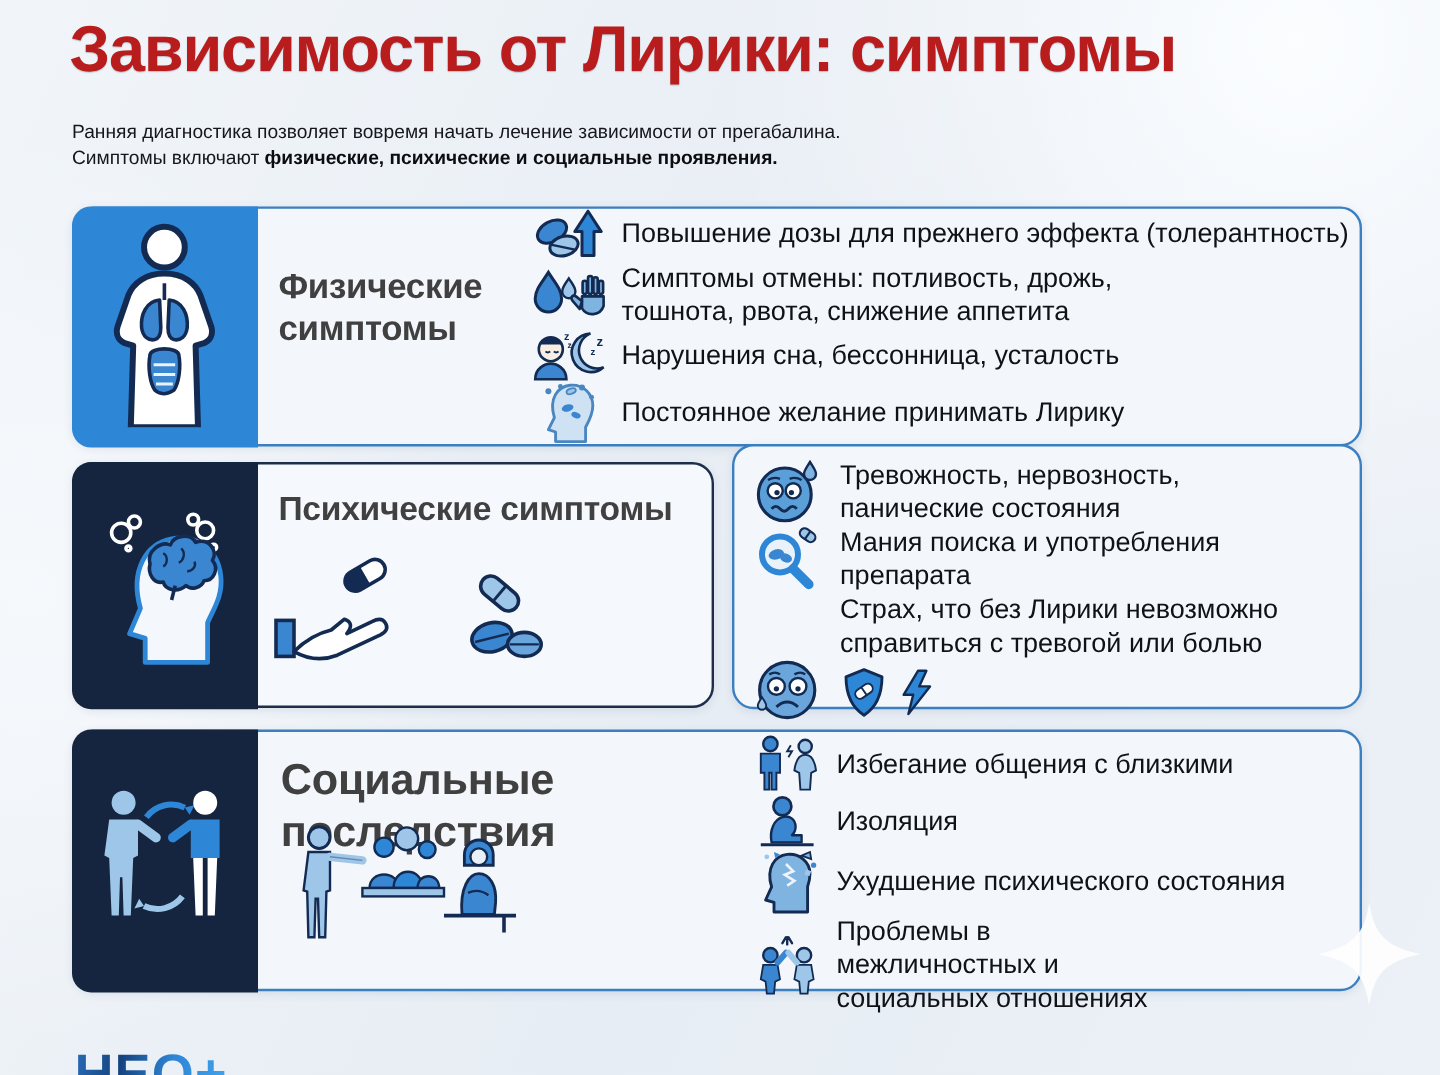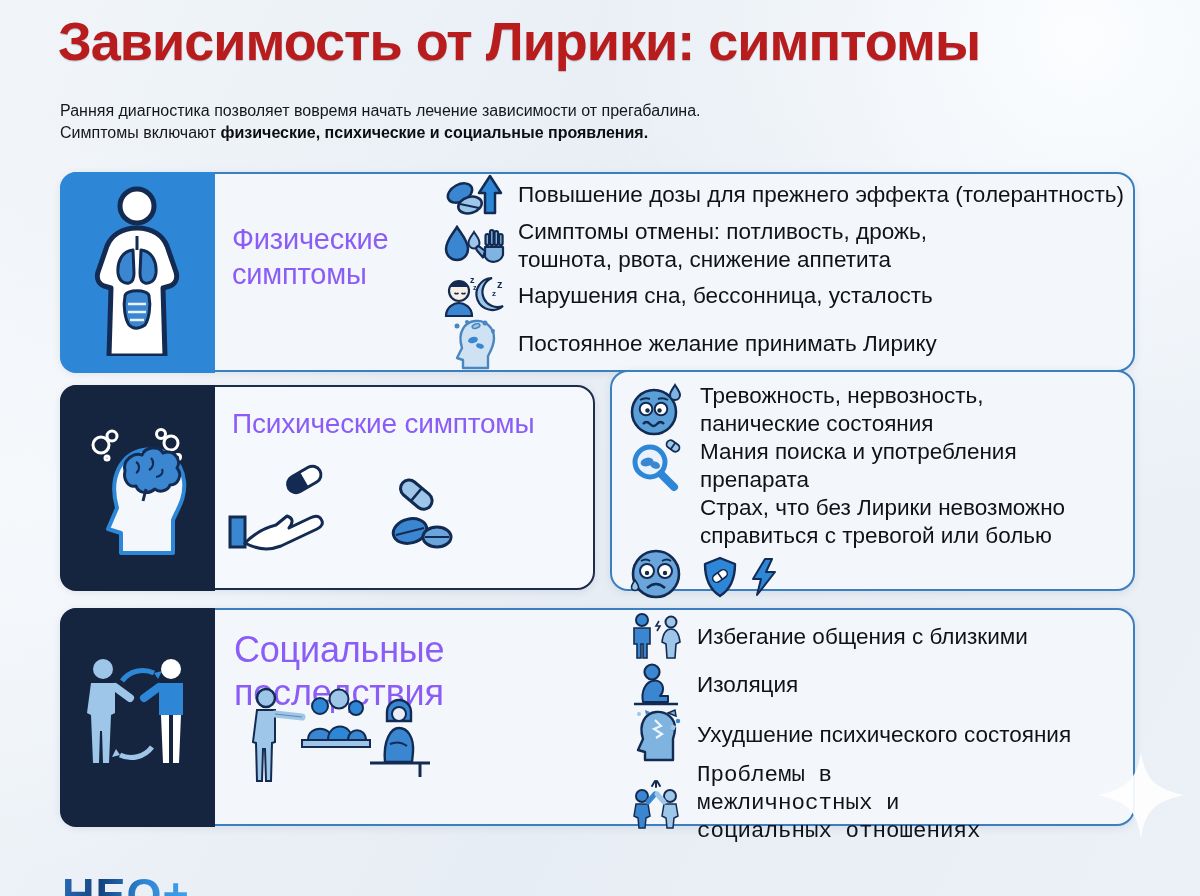--- a/index.html
+++ b/index.html
@@ -41,40 +41,40 @@
 
   .square{
     position:absolute;left:-2.5px;top:-2.5px;bottom:-2.5px;width:155px;
     border-radius:16px 0 0 16px;
     display:flex;align-items:center;justify-content:center;
   }
   .square.blue{background:#2e86d6;}
   .square.navy{background:#15253f;}
 
   .sec-title{
-    position:absolute;font-weight:400;color:#8b5cf6;
+    position:absolute;font-weight:700;color:#404040;
     font-size:29px;line-height:1.2;letter-spacing:-0.2px;
   }
   .t1{left:170px;top:48px;width:230px;}
   .t2{left:170px;top:20px;width:360px;font-size:28px;}
   .t3{left:172px;top:18px;width:420px;font-size:36px;}
 
   .blist{position:absolute;display:flex;flex-direction:column;box-sizing:border-box;}
   .b1{left:380px;top:2px;width:692px;height:194px;justify-content:flex-end;}
   .b2{left:12px;top:4px;width:500px;height:212px;justify-content:space-between;padding:6px 0;}
   .b3{left:565px;top:2px;width:505px;height:212px;justify-content:space-evenly;}
   .brow{display:flex;align-items:center;gap:12px;}
   .bicon{width:64px;min-width:64px;display:flex;justify-content:center;align-items:center;}
   .b3 .bicon{width:58px;min-width:58px;}
   .btext{font-size:22.5px;color:#101217;line-height:1.24;font-weight:500;}
   .w460{max-width:460px;}
   .w320{max-width:320px;}
   .w350{max-width:350px;}
   .w410{max-width:410px;}
-  .w300{max-width:300px;font-family:Liberation Mono, monospace;}
+  .w300{max-width:300px;}
   .subicons{display:flex;gap:12px;margin:6px 0 0 2px;align-items:center;}
   .col{display:flex;flex-direction:column;}
 
   .hand-art{left:166px;top:70px;}
   .pills-art{left:312px;top:84px;}
   .group-art{left:182px;top:62px;}
 
   .logo{
     left:62px;top:869px;
     font-size:45px;font-weight:800;letter-spacing:1px;

